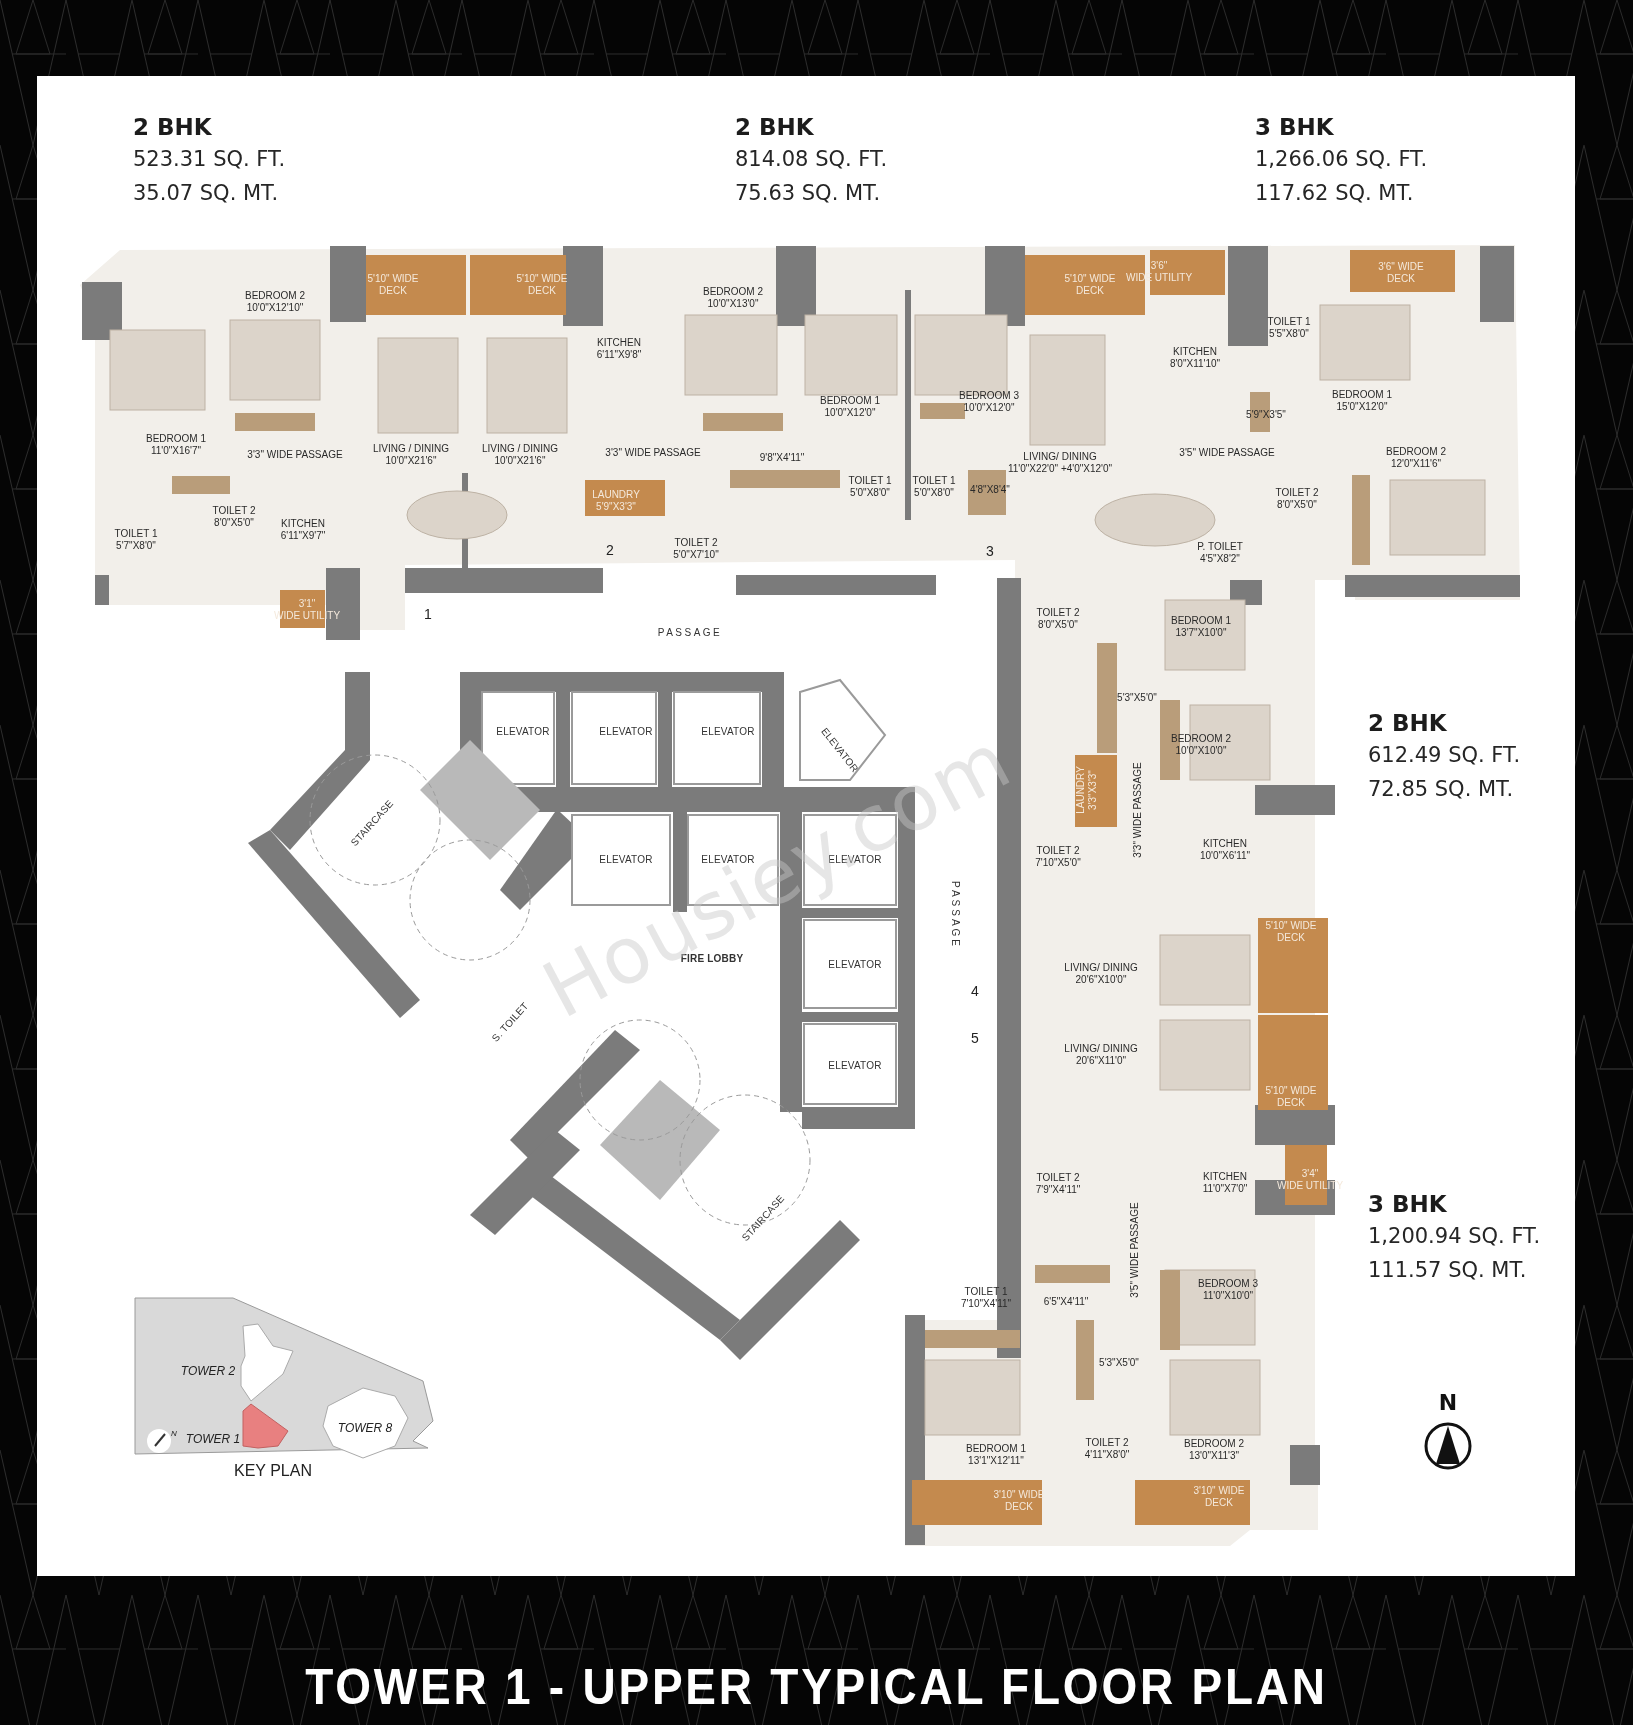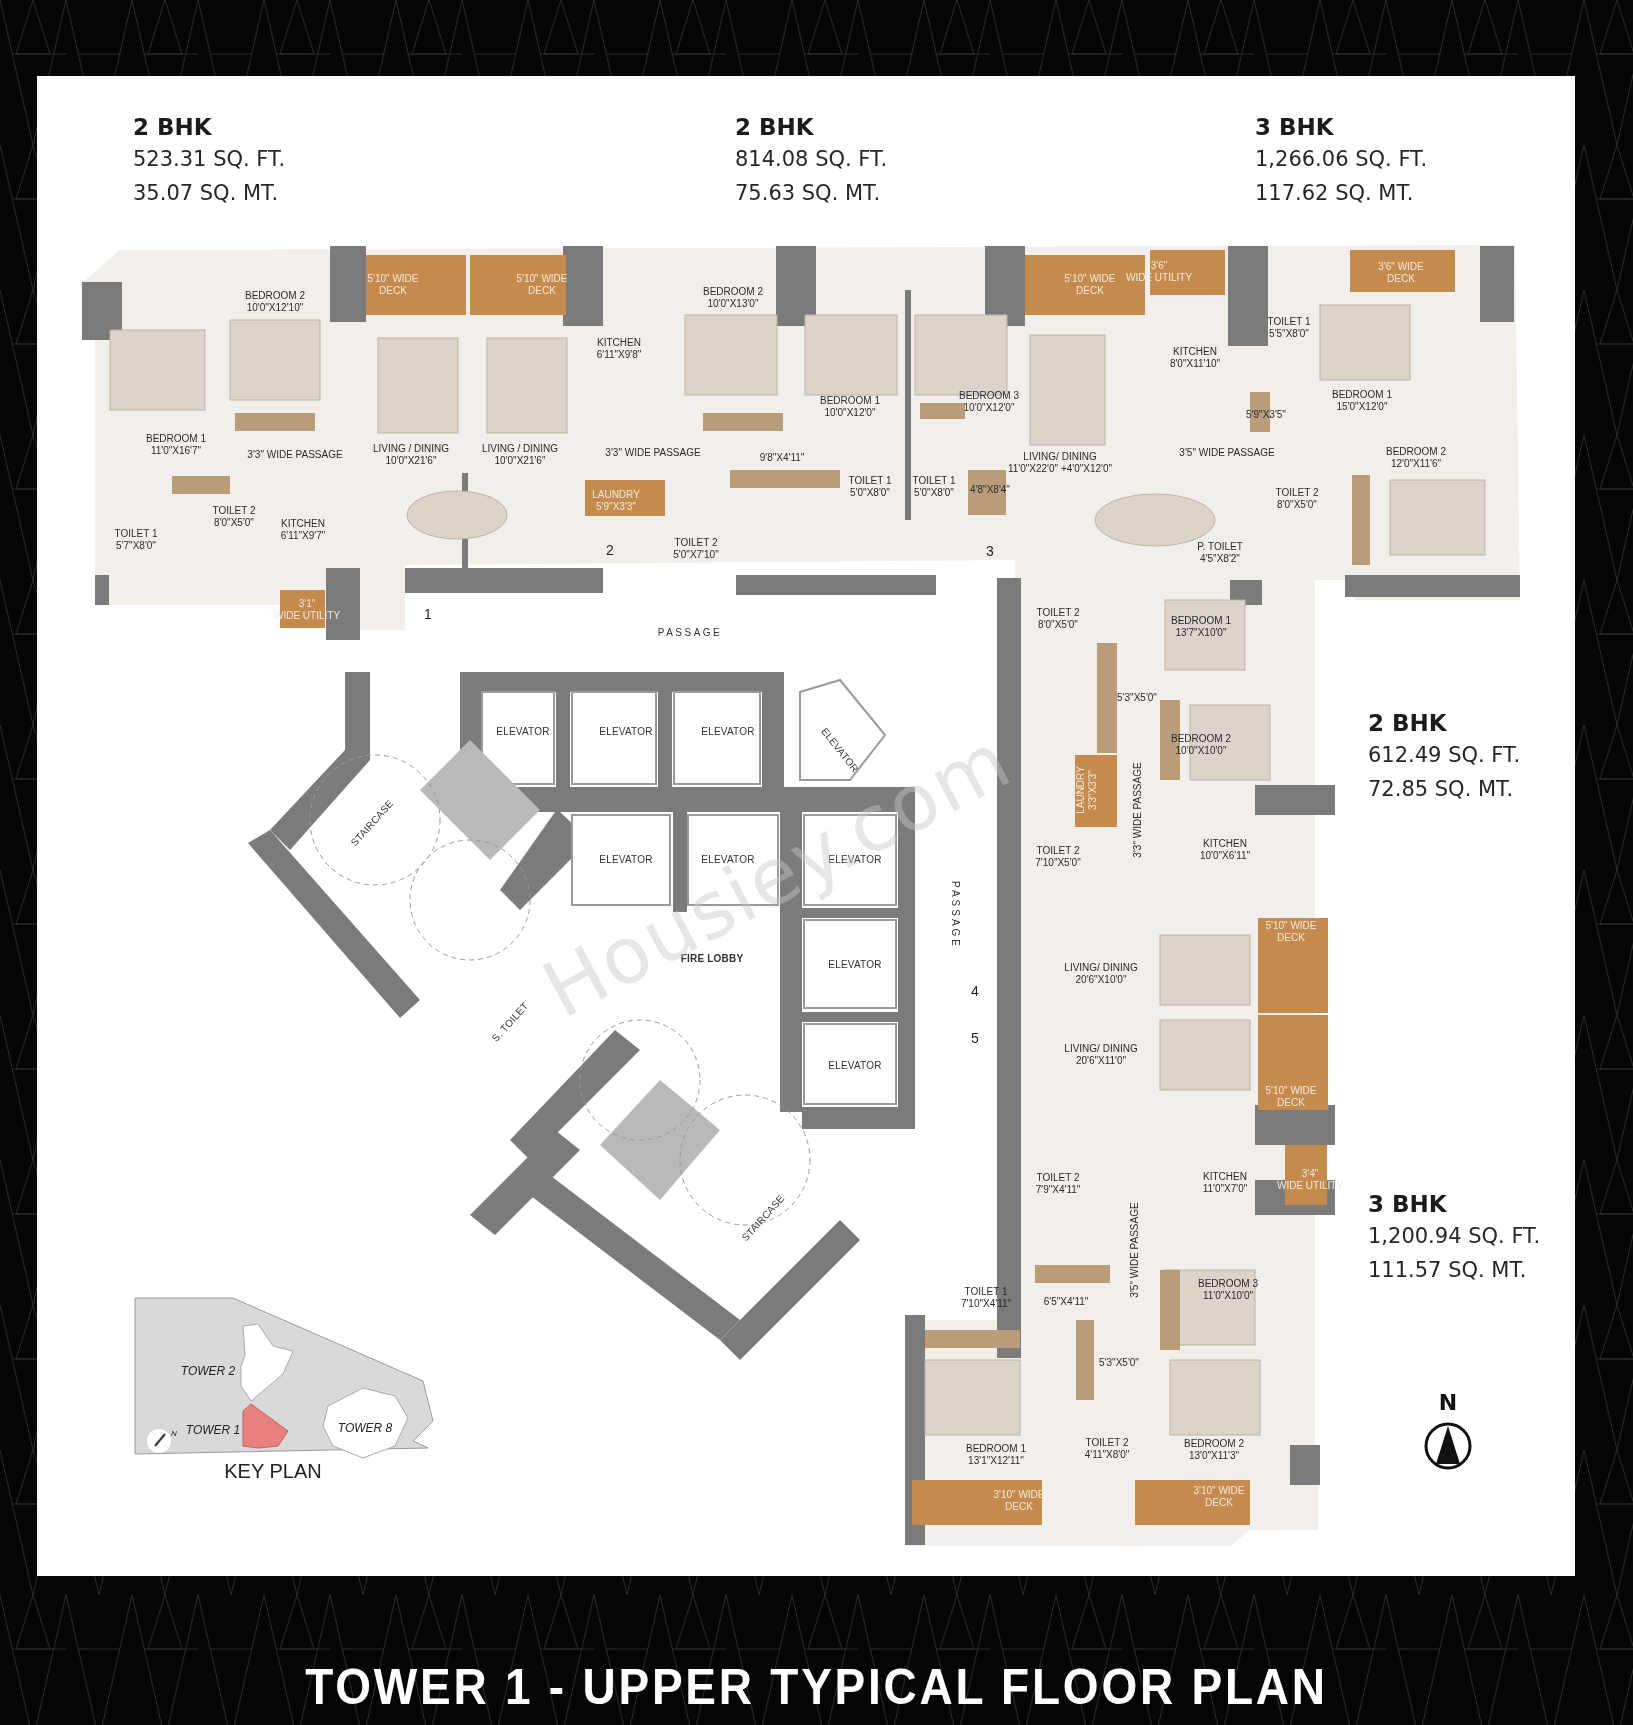--- a/index.html
+++ b/index.html
@@ -13,21 +13,21 @@
   .room-label{position:absolute;font-size:10px;line-height:12px;color:#2a2a2a;text-align:center;white-space:nowrap;transform:translate(-50%,-50%);}
   .room-label .dim{display:block;}
   .room-label.light{color:#f4e9dc;}
   .room-label.rot{transform:translate(-50%,-50%) rotate(-90deg);}
   .entry-num{position:absolute;font-size:14px;color:#222;transform:translate(-50%,-50%);}
   .core-label{position:absolute;font-size:10px;color:#333;transform:translate(-50%,-50%);white-space:nowrap;letter-spacing:0.2px;}
   .passage-label{position:absolute;font-size:10px;letter-spacing:2.5px;color:#333;transform:translate(-50%,-50%);}
   .passage-label.vert{writing-mode:vertical-rl;letter-spacing:3px;}
   .keyplan{position:absolute;left:133px;top:1296px;width:310px;height:190px;}
   .key-label{position:absolute;font-size:12px;color:#222;transform:translate(-50%,-50%);white-space:nowrap;font-style:italic;}
-  .key-title{position:absolute;font-size:20px;color:#222;transform:translate(-50%,-50%);}
+  .key-title{position:absolute;font-size:16px;color:#222;transform:translate(-50%,-50%);}
   .north{position:absolute;left:1420px;top:1390px;width:56px;height:90px;}
   .north-n{position:absolute;left:50%;top:0;transform:translateX(-50%);font-weight:bold;font-size:22px;color:#111;font-family:"DejaVu Sans",sans-serif;}
   .watermark{position:absolute;left:520px;top:830px;font-size:78px;color:rgba(200,200,200,0.45);transform:rotate(-28deg);font-family:"DejaVu Sans",sans-serif;letter-spacing:2px;pointer-events:none;}
   .title{position:absolute;left:0;right:0;top:1658px;text-align:center;color:#ffffff;font-weight:bold;font-size:50px;letter-spacing:3px;font-family:"Liberation Sans",sans-serif;transform:scaleX(0.92);}
 </style>
 </head>
 <body>
 
 <svg class="bgpattern" width="1633" height="1725" viewBox="0 0 1633 1725">
   <defs>
@@ -461,21 +461,21 @@
 <div class="keyplan">
   <svg width="310" height="190" viewBox="0 0 310 190">
     <polygon points="2,2 100,2 290,85 300,125 280,145 295,152 2,158" fill="#d9d9d9" stroke="#9a9a9a" stroke-width="1"></polygon>
     <polygon points="110,30 125,28 140,50 160,55 150,78 118,105 108,90 108,70 112,60" fill="#ffffff" stroke="#aaaaaa"></polygon>
     <polygon points="118,108 155,135 145,150 125,152 110,150 110,115" fill="#e88080" stroke="#c26060"></polygon>
     <polygon points="195,110 230,92 262,100 275,122 262,150 230,162 200,150 190,130" fill="#ffffff" stroke="#aaaaaa"></polygon>
     <circle cx="26" cy="145" r="12" fill="#ffffff"></circle>
     <line x1="22" y1="150" x2="32" y2="138" stroke="#333" stroke-width="2"></line>
   </svg>
   <span class="key-label" style="left:41px;top:137px;font-size:8px;">N</span>
-  <span class="key-label" style="left:80px;top:134px;text-align:center;">TOWER 1</span>
+  <span class="key-label" style="left:80px;top:143px;text-align:center;">TOWER 1</span>
   <span class="key-label" style="left:75px;top:75px;">TOWER 2</span>
   <span class="key-label" style="left:232px;top:132px;">TOWER 8</span>
   <span class="key-title" style="left:140px;top:175px;">KEY PLAN</span>
 </div>
 
 <div class="north">
   <span class="north-n">N</span>
   <svg width="56" height="60" viewBox="0 0 56 60" style="position:absolute;left:0;top:30px;">
     <circle cx="28" cy="26" r="22" fill="none" stroke="#111" stroke-width="3"></circle>
     <polygon points="28,6 16,44 40,44" fill="#111"></polygon>

